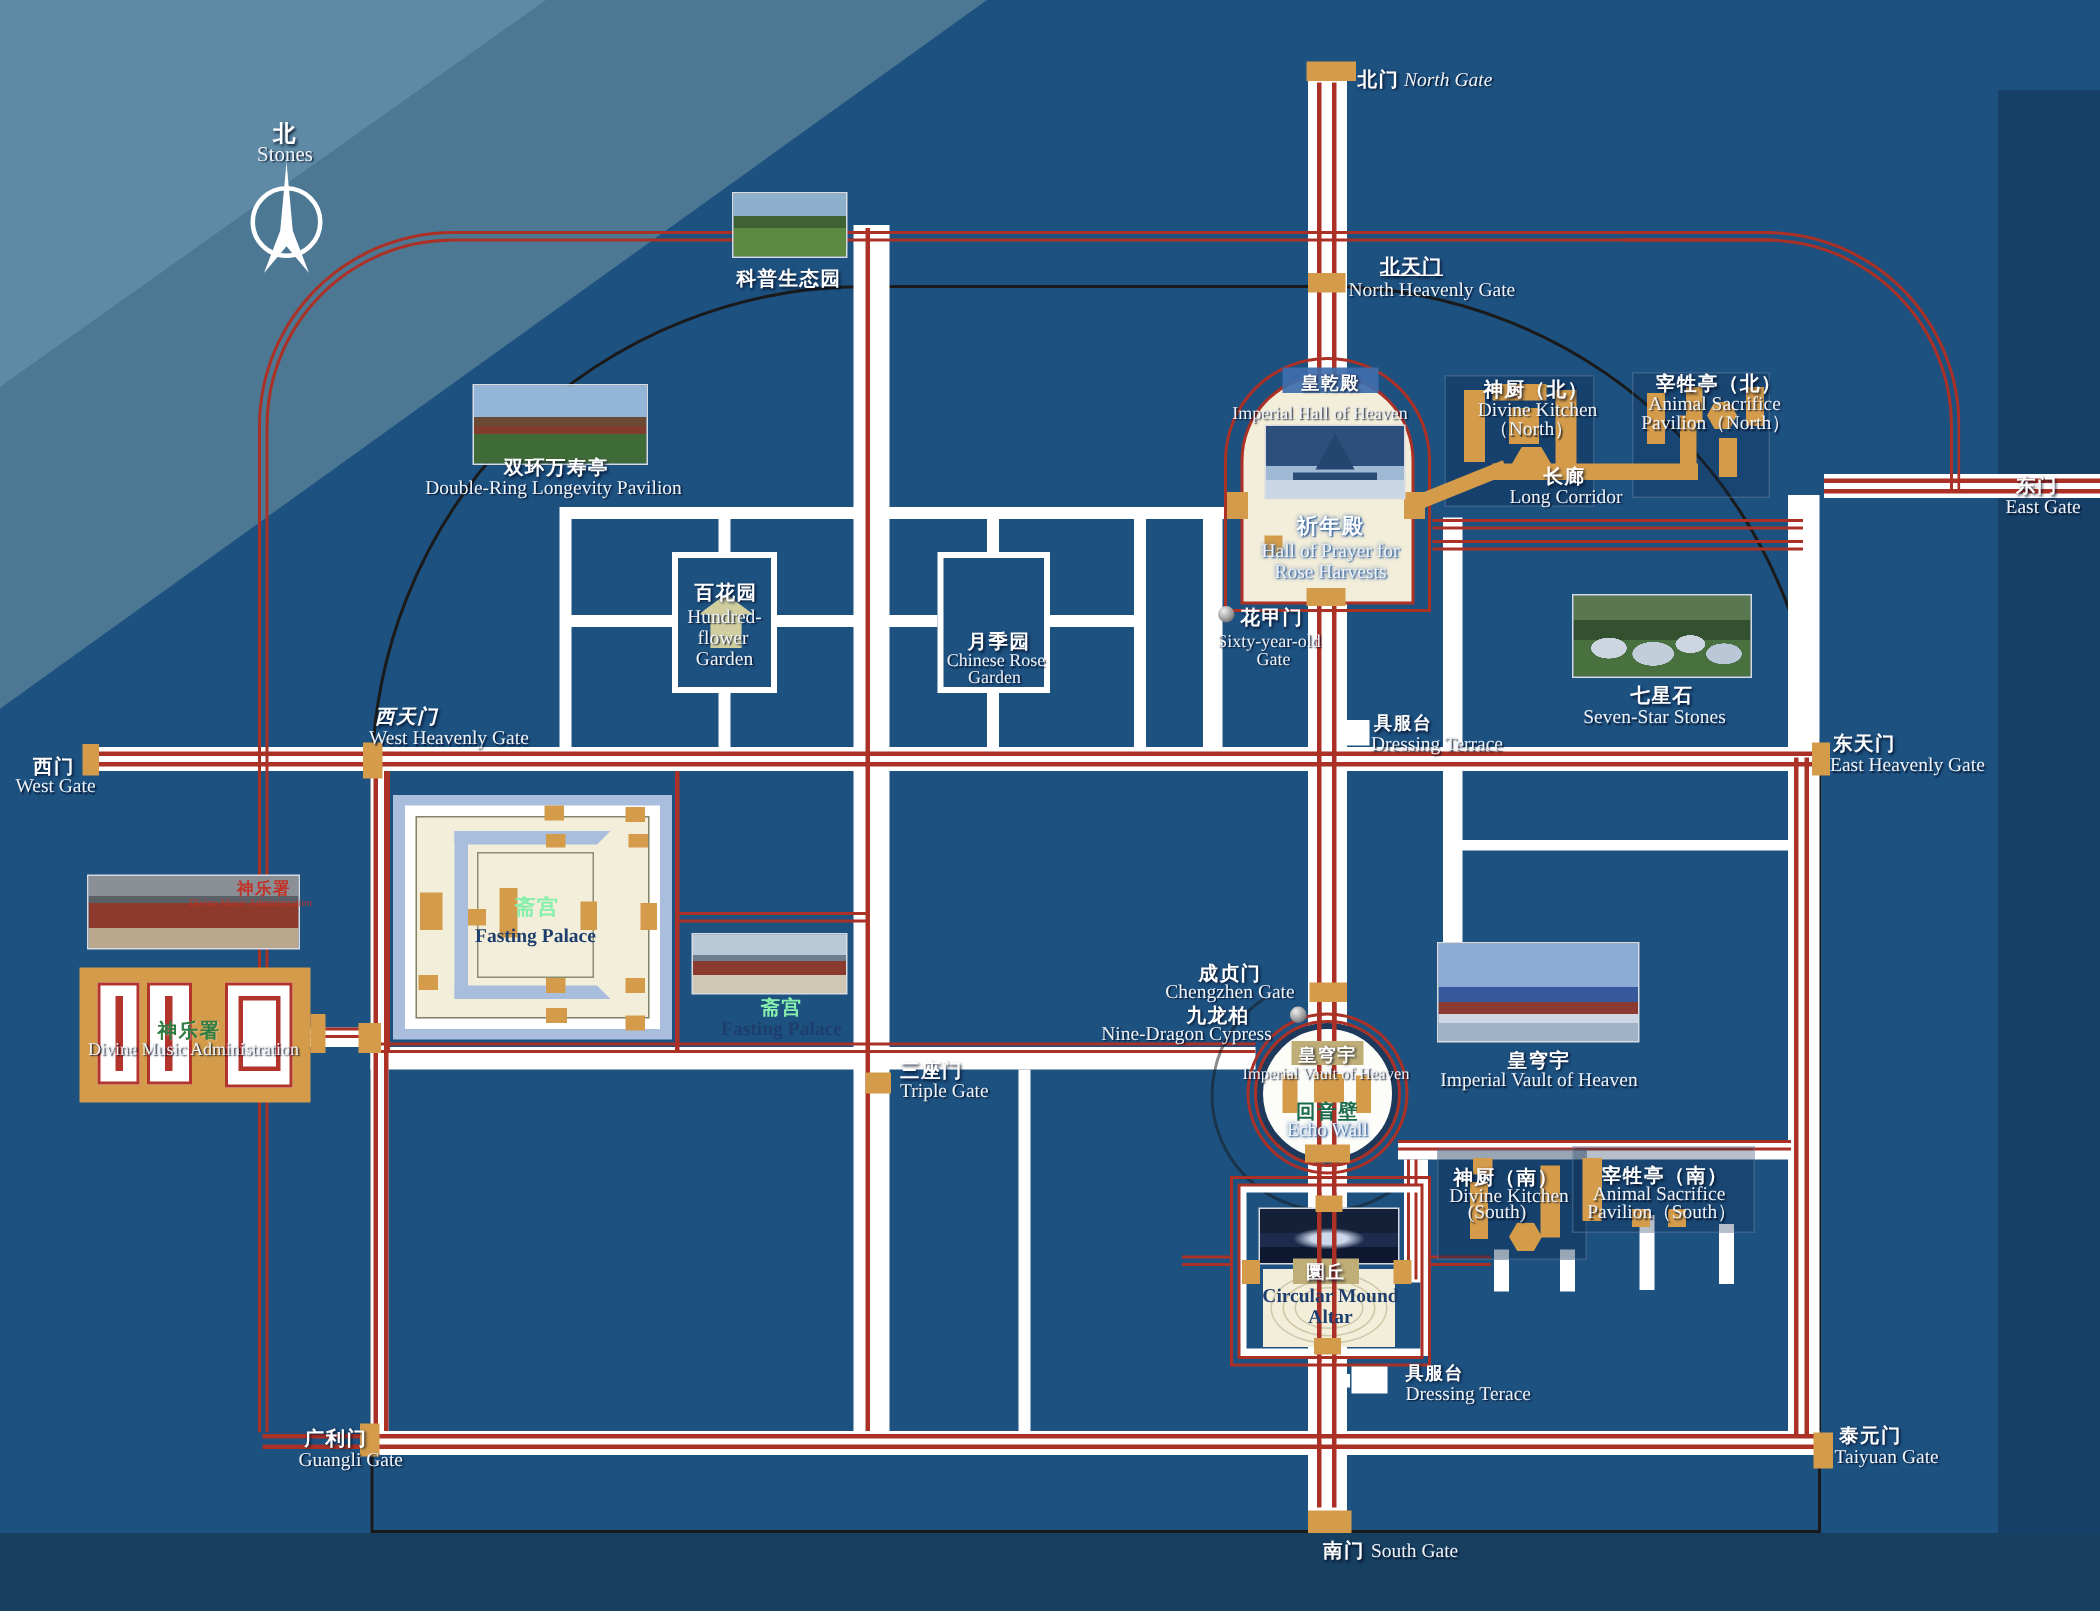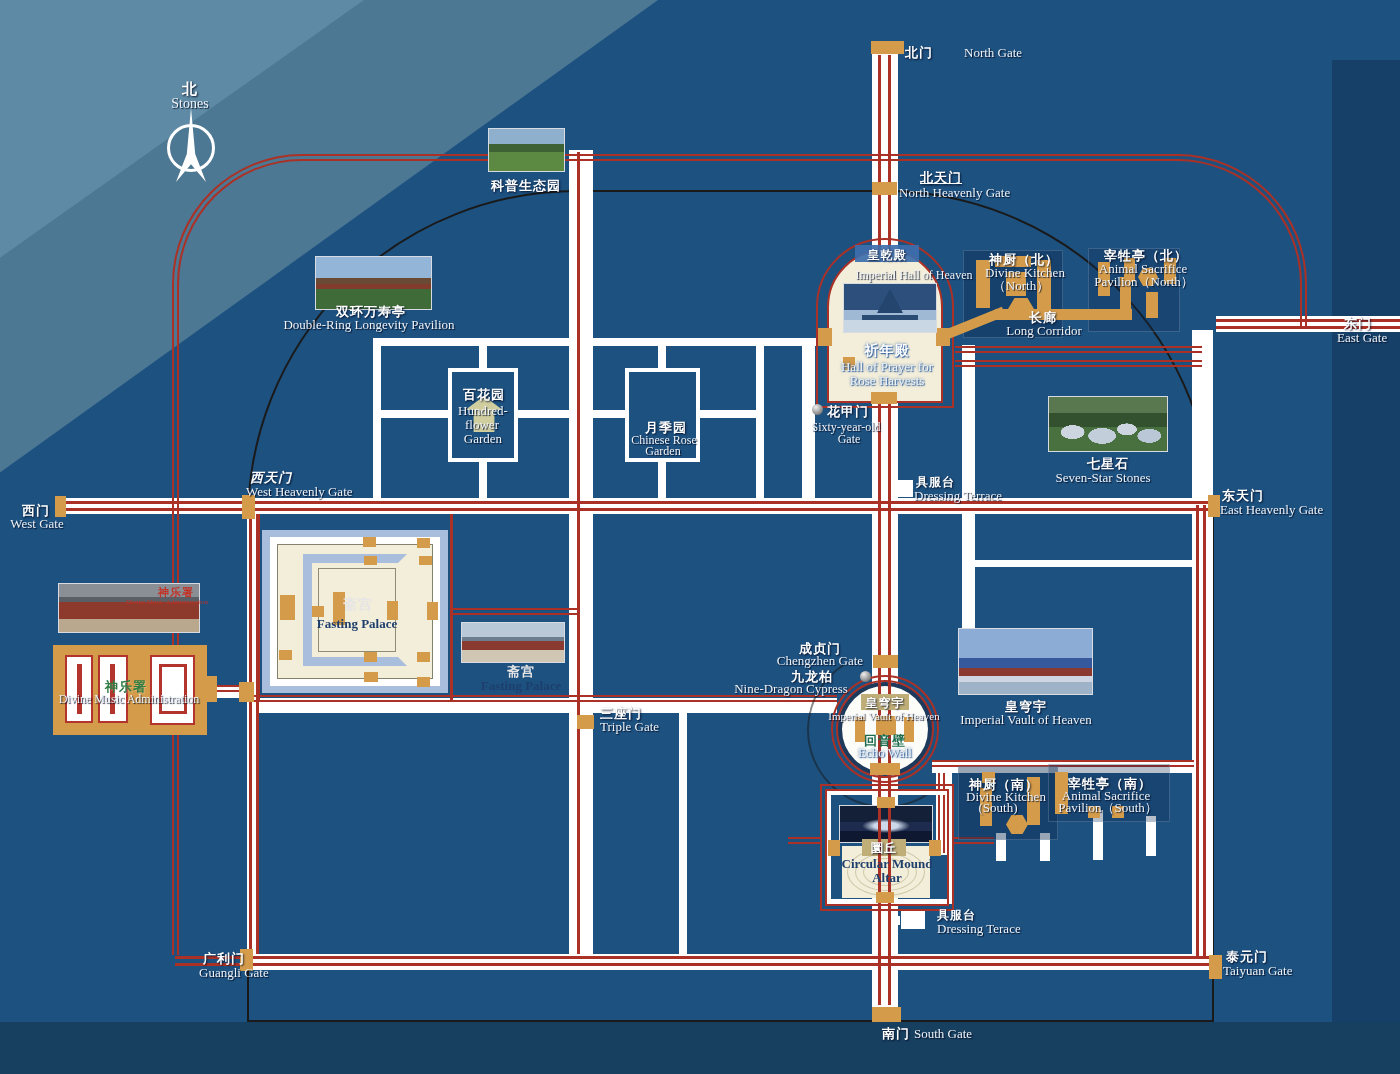--- a/index.html
+++ b/index.html
@@ -13,21 +13,21 @@
   .red-v{border-left:7px double #ab3126;width:0;}
   .red-sv{border-left:3px solid #ab3126;width:0;}
   .red-rect{border:7px double #ab3126;background:transparent;}
   .red-circle{border:7px double #ab3126;border-radius:50%;background:transparent;}
   .rb{background:#b3342c;}
   .panel{background:rgba(13,42,80,.42);border:1px solid rgba(190,210,235,.22);}
   .lbl{position:absolute;white-space:nowrap;line-height:1.05;}
   .zh{font:700 13px "DejaVu Sans",sans-serif;color:#fff;letter-spacing:1px;text-shadow:1px 1px 2px rgba(0,8,30,.85);}
   .en{font:400 13px "Liberation Serif",serif;color:#eef3f8;text-shadow:1px 1px 1px rgba(0,8,30,.85);}
   .fs7{font-size:7px;}.fs11{font-size:11px;}.fs12{font-size:12px;}.fs14{font-size:14px;}.fs15{font-size:15px;}
-  .navy{color:#e5e5e5;text-shadow:none;}
+  .navy{color:#86efac;text-shadow:none;}
   .navyb{color:#1e3f6d;text-shadow:none;font-weight:700;}
   .green{color:#2f7d44;text-shadow:1px 1px 1px rgba(255,255,255,.25);}
   .dgreen{color:#1d6b4e;text-shadow:none;}
   .redt{color:#c23227;text-shadow:none;}
   .ivoryt{text-shadow:0 0 3px #3a67a0,1px 1px 1px #3a67a0;}
   .photo{border:1px solid #d8dce2;}
   #photo-eco{background:linear-gradient(#8fb0cc 0 35%,#3e6233 35% 55%,#5c8a43 55% 100%);}
   #photo-double-ring{background:linear-gradient(#93b5d8 0 40%,#6b4a35 40% 52%,#823c2e 52% 62%,#3f6b38 62% 100%);}
   #photo-hall{background:linear-gradient(#2c4f7c 0 55%,#9fb8d4 55% 75%,#c9d6e4 75% 100%);}
   #photo-seven{background:
@@ -217,28 +217,28 @@
     <div class="abs ob" style="left: 929px; top: 840px; width: 12px; height: 16px;"></div>
     <div class="abs ob" style="left: 876px; top: 892px; width: 18px; height: 11px;"></div>
     <div class="abs road" style="left: 901px; top: 911px; width: 24px; height: 18px;"></div>
     <div class="abs " id="compass-circle" style="left: 167px; top: 124px; width: 48px; height: 48px;"></div>
     <div class="abs " id="compass-arrow" style="left: 176px; top: 108px; width: 30px; height: 74px;"></div>
     <div class="abs sphere" style="left: 860px; top: 671px; width: 11px; height: 11px;"></div>
     <div class="abs sphere" style="left: 812px; top: 404px; width: 11px; height: 11px;"></div>
     <span class="lbl zh fs15" style="left: 190px; top: 80px; transform: translateX(-50%);">北</span>
     <span class="lbl en fs14" style="left: 190px; top: 96px; transform: translateX(-50%);">Stones</span>
     <span class="lbl zh" style="left: 905px; top: 44px;">北门</span>
-    <span class="lbl en" style="left: 964px; top: 45px;">North Gate</span>
+    <span class="lbl en" style="left: 936px; top: 45px; font-style: italic;">North Gate</span>
     <span class="lbl zh" style="left: 526px; top: 177px; transform: translateX(-50%);">科普生态园</span>
     <span class="lbl zh" style="left: 920px; top: 169px; text-decoration: underline;">北天门</span>
     <span class="lbl en" style="left: 899px; top: 185px;">North Heavenly Gate</span>
     <span class="lbl zh" style="left: 371px; top: 303px; transform: translateX(-50%);">双环万寿亭</span>
     <span class="lbl en" style="left: 369px; top: 317px; transform: translateX(-50%);">Double-Ring Longevity Pavilion</span>
     <span class="lbl zh fs12" style="left: 887px; top: 247px; transform: translateX(-50%);">皇乾殿</span>
-    <span class="lbl en fs12" style="left: 914px; top: 268px; transform: translateX(-50%); text-align: center;">Imperial Hall of Heaven</span>
+    <span class="lbl en fs12" style="left: 880px; top: 268px; transform: translateX(-50%); text-align: center;">Imperial Hall of Heaven</span>
     <span class="lbl zh ivoryt fs14" style="left: 887px; top: 342px; transform: translateX(-50%);">祈年殿</span>
     <span class="lbl en ivoryt" style="left: 887px; top: 359px; transform: translateX(-50%);">Hall of Prayer for</span>
     <span class="lbl en ivoryt" style="left: 887px; top: 373px; transform: translateX(-50%);">Rose Harvests</span>
     <span class="lbl zh" style="left: 1024px; top: 251px; transform: translateX(-50%);">神厨（北）</span>
     <span class="lbl en" style="left: 1025px; top: 265px; transform: translateX(-50%);">Divine Kitchen</span>
     <span class="lbl en" style="left: 1021px; top: 277px; transform: translateX(-50%);">（North）</span>
     <span class="lbl zh" style="left: 1146px; top: 247px; transform: translateX(-50%);">宰牲亭（北）</span>
     <span class="lbl en" style="left: 1143px; top: 261px; transform: translateX(-50%);">Animal Sacrifice</span>
     <span class="lbl en" style="left: 1144px; top: 273px; transform: translateX(-50%);">Pavilion（North）</span>
     <span class="lbl zh" style="left: 1043px; top: 309px; transform: translateX(-50%);">长廊</span>

